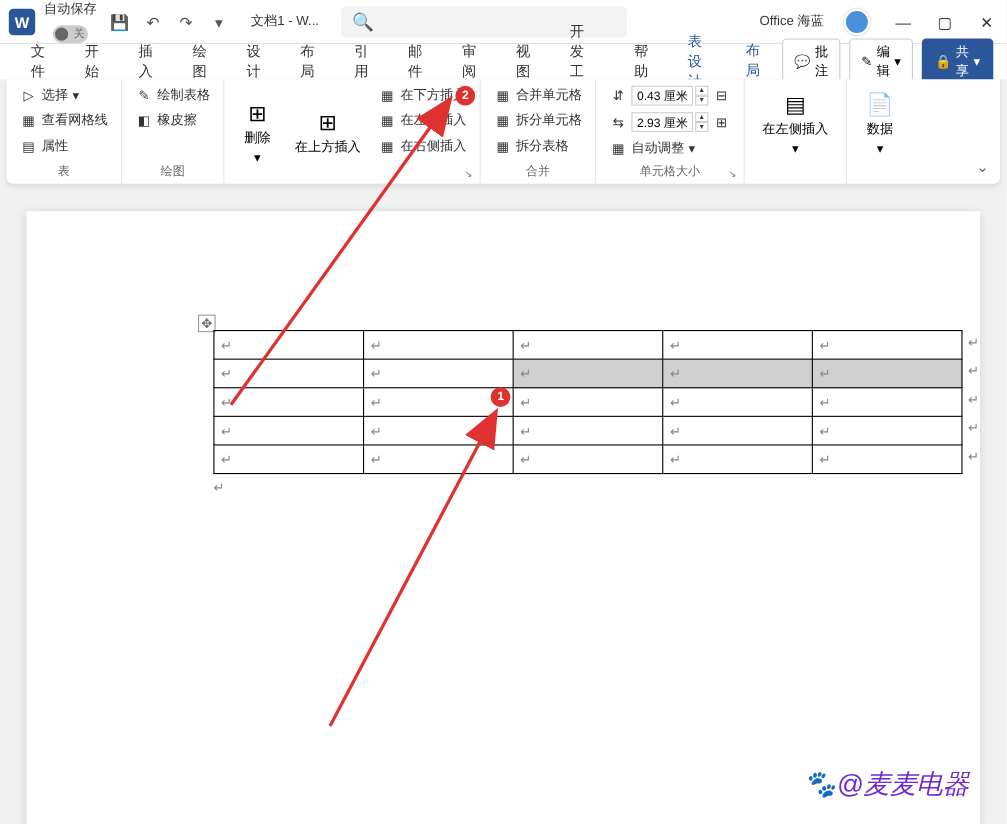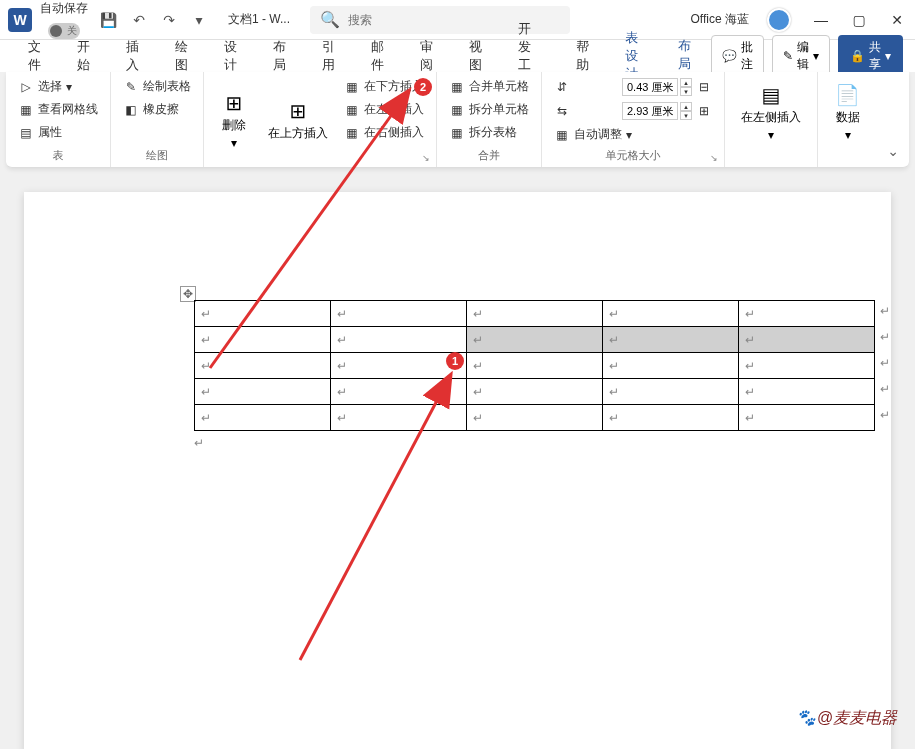--- a/index.html
+++ b/index.html
@@ -36,39 +36,39 @@
 .ribbon { height: 96px; background: #fff; display: flex; border-bottom: 1px solid #ddd; border-radius: 0 0 6px 6px; margin: 0 6px; box-shadow: 0 2px 4px rgba(0,0,0,0.08); position: relative; }
 .group { border-right: 1px solid #e5e5e5; padding: 4px 8px 2px; display: flex; flex-direction: column; position: relative; }
 .group-content { flex: 1; display: flex; gap: 4px; }
 .group-label { font-size: 11px; color: #666; text-align: center; padding: 2px 0; }
 .dialog-launcher { position: absolute; right: 2px; bottom: 2px; width: 12px; height: 12px; font-size: 9px; color: #888; cursor: pointer; }
 .cmd-stack { display: flex; flex-direction: column; gap: 2px; }
 .cmd { display: flex; align-items: center; gap: 4px; font-size: 12px; color: #333; padding: 2px 4px; cursor: pointer; white-space: nowrap; }
 .cmd-icon { width: 16px; height: 16px; display: inline-flex; align-items: center; justify-content: center; font-size: 12px; }
 .big-cmd { display: flex; flex-direction: column; align-items: center; justify-content: center; padding: 4px 8px; cursor: pointer; font-size: 12px; gap: 2px; }
 .big-cmd .cmd-icon { width: 28px; height: 24px; font-size: 20px; }
-.spinner { display: flex; align-items: center; gap: 2px; margin-left: 48px; }
+.spinner { display: flex; align-items: center; gap: 2px; }
 .spinner input { width: 56px; height: 18px; border: 1px solid #ccc; font-size: 11px; padding: 0 4px; }
 .spinner-btns { display: flex; flex-direction: column; }
 .spinner-btns span { width: 12px; height: 9px; border: 1px solid #ccc; font-size: 7px; text-align: center; line-height: 7px; cursor: pointer; }
 .collapse-btn { position: absolute; right: 10px; bottom: 8px; font-size: 14px; color: #666; cursor: pointer; }
 
 
 .doc-area { margin: 24px; background: #fff; box-shadow: 0 2px 8px rgba(0,0,0,0.15); height: 560px; position: relative; padding: 100px 20px 20px; }
 .table-anchor { position: absolute; left: 156px; top: 94px; width: 16px; height: 16px; border: 1px solid #999; display: flex; align-items: center; justify-content: center; font-size: 12px; color: #666; cursor: move; background: #fff; }
 .word-table { position: absolute; left: 170px; top: 108px; border-collapse: collapse; }
 .word-table td { border: 1px solid #000; width: 136px; height: 26px; padding: 2px 6px; font-size: 12px; color: #888; }
 .word-table td.selected { background: #d0d0d0; }
 .row-marker { position: absolute; font-size: 12px; color: #888; }
 
 
 .arrow-svg { position: absolute; left: 0; top: 0; pointer-events: none; }
 .badge { position: absolute; width: 18px; height: 18px; background: #e03131; color: #fff; border-radius: 50%; display: flex; align-items: center; justify-content: center; font-size: 11px; font-weight: bold; }
 
-.watermark { position: absolute; right: 18px; bottom: 20px; font-size: 16px; color: #7f1d1d; font-style: italic; }
+.watermark { position: absolute; right: 34px; bottom: 20px; font-size: 24px; color: #6d28d9; font-style: italic; }
 </style>
 </head>
 <body>
 
 <div class="titlebar">
   <div class="word-icon">W</div>
   <div class="autosave">
     <span>自动保存</span>
     <div class="toggle">
         <span class="toggle-label">关</span>
@@ -76,21 +76,20 @@
   </div>
   <div class="qat">
     <span class="qat-icon">💾</span>
     <span class="qat-icon">↶</span>
     <span class="qat-icon">↷</span>
     <span class="qat-icon">▾</span>
   </div>
   <div class="doc-title">文档1 - W...</div>
   <div class="searchbox">
     <span>🔍</span>
-    <input placeholder="搜索" style="">
   </div>
   <div class="spacer"></div>
   <div class="account">
     <span>Office 海蓝</span>
     <div class="avatar"></div>
   </div>
   <div class="win-controls">
     <div class="win-btn">―</div>
     <div class="win-btn">▢</div>
     <div class="win-btn">✕</div>

